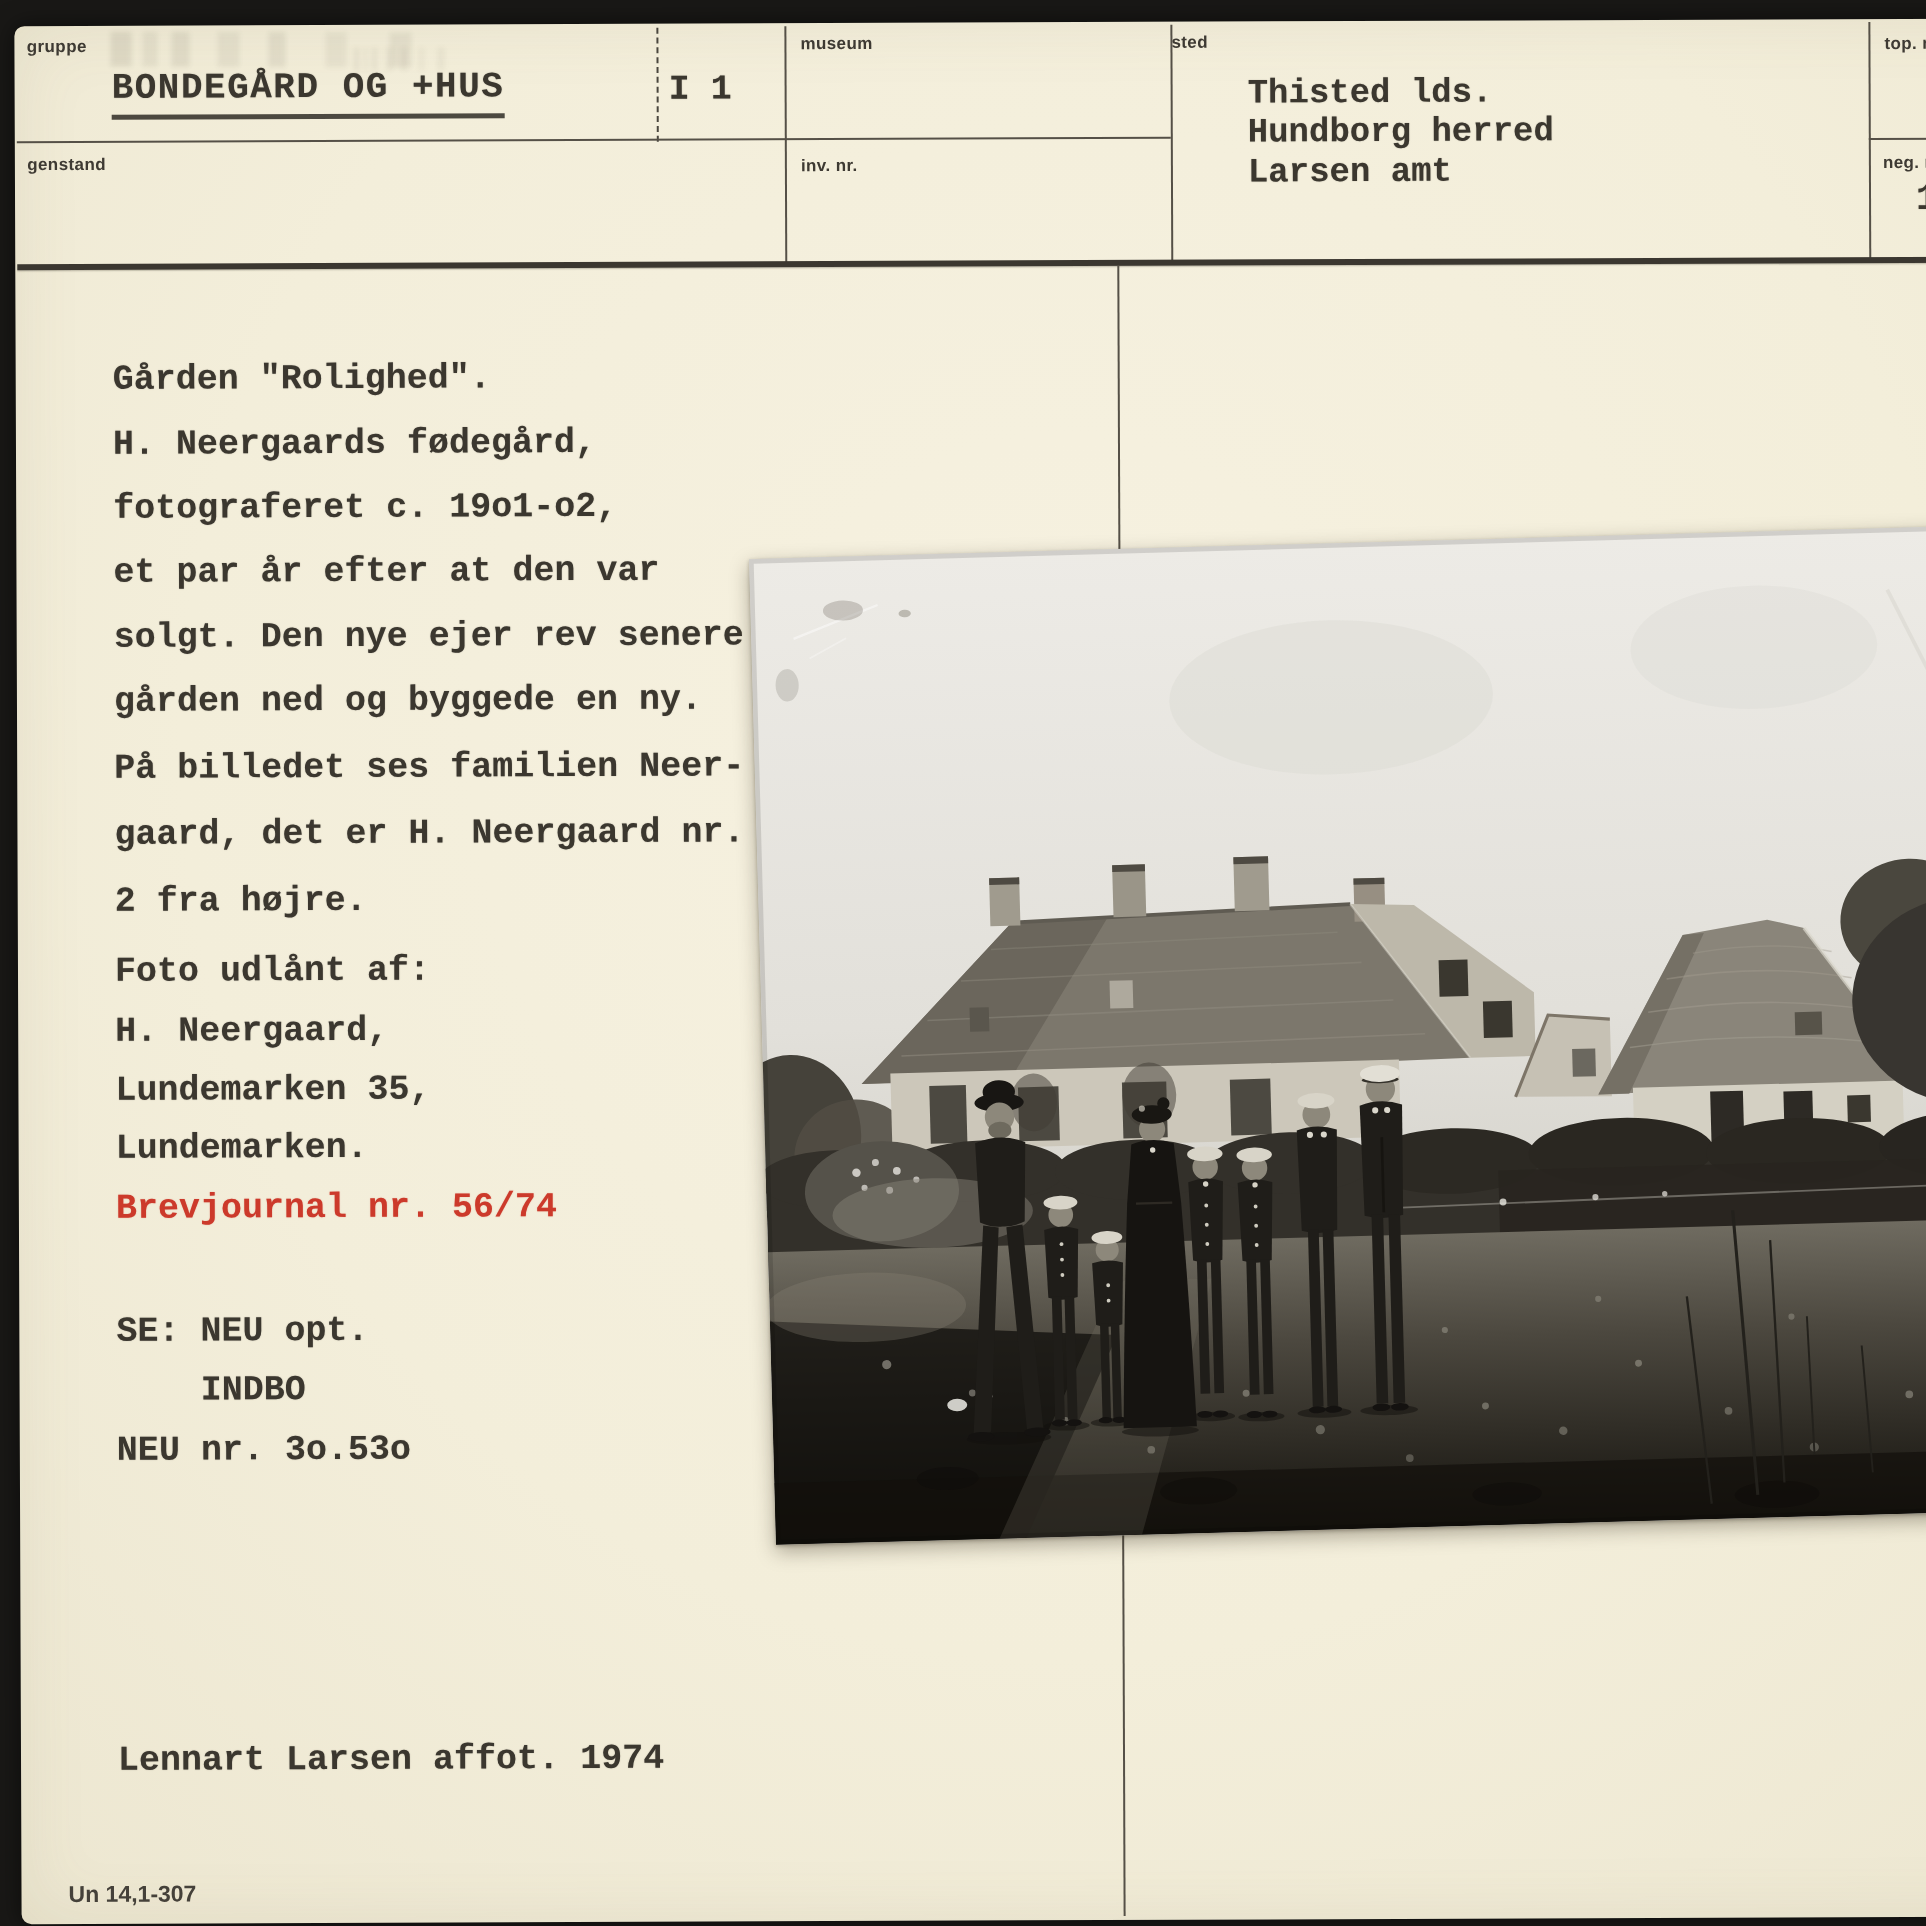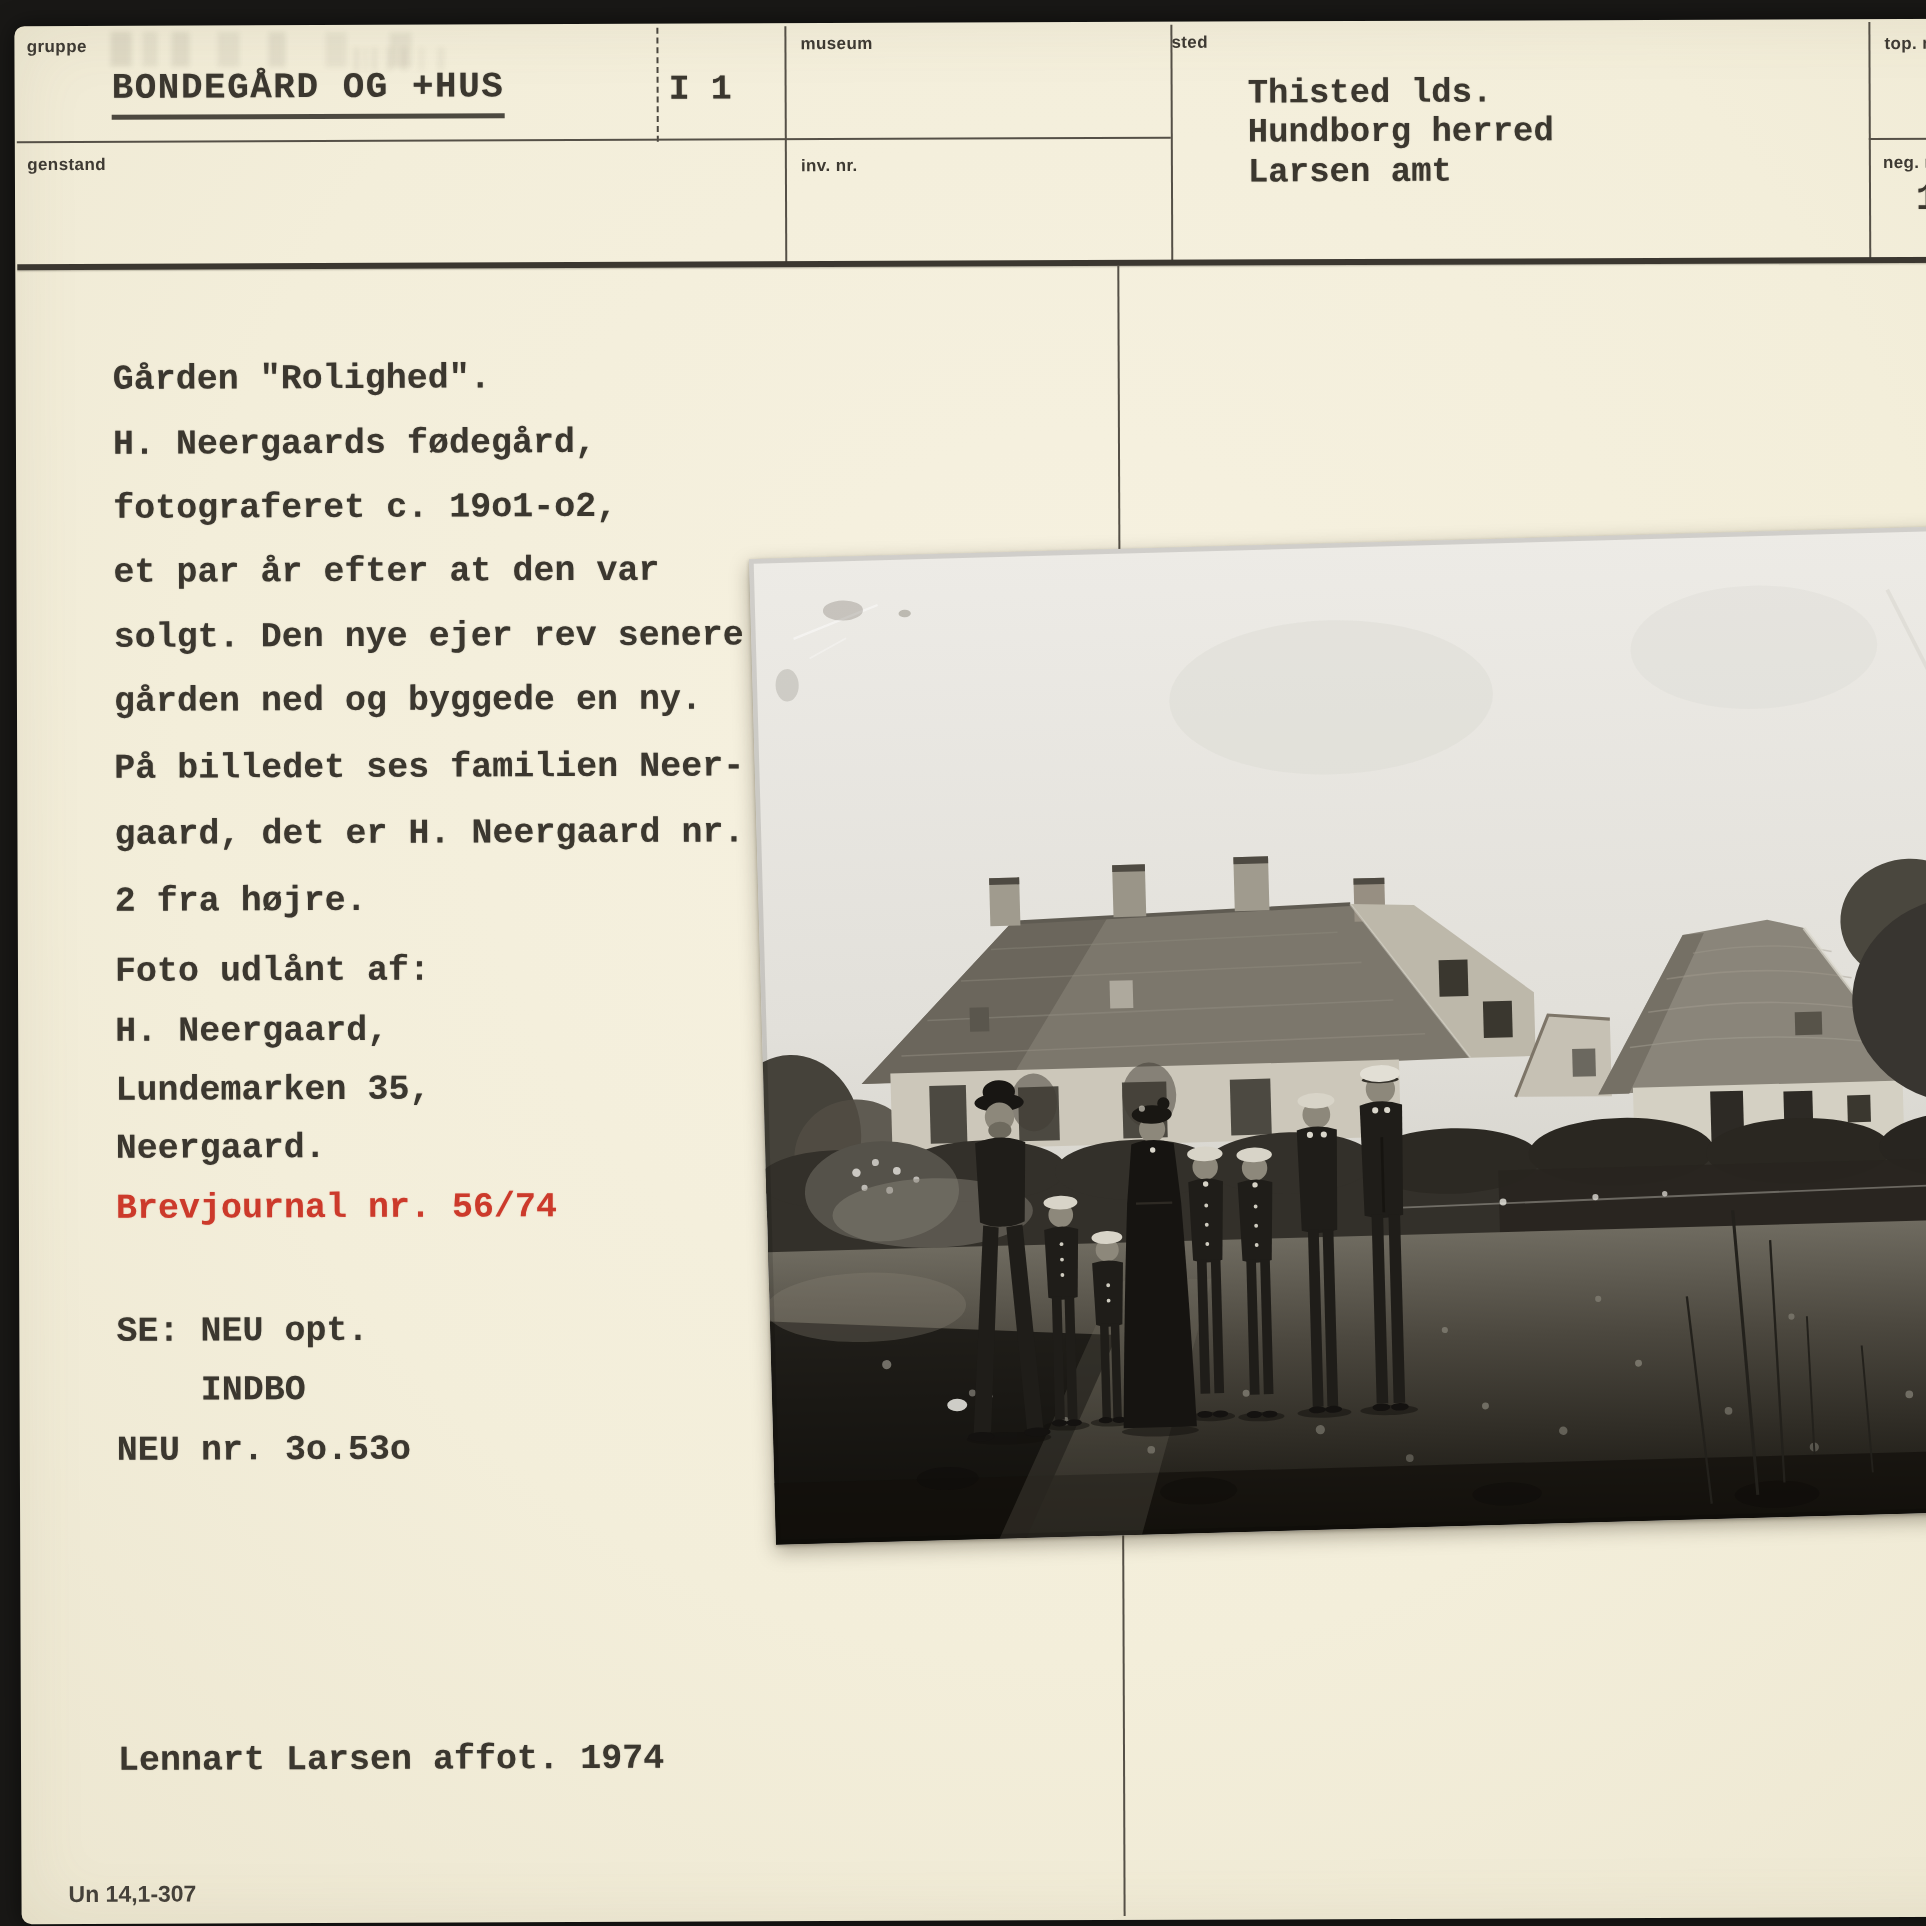--- a/index.html
+++ b/index.html
@@ -117,21 +117,21 @@
     <div class="abs typed" style="left:97px;top:527px;">et par år efter at den var</div>
     <div class="abs typed" style="left:97px;top:592px;">solgt. Den nye ejer rev senere</div>
     <div class="abs typed" style="left:97px;top:656px;">gården ned og byggede en ny.</div>
     <div class="abs typed" style="left:97px;top:723px;">På billedet ses familien Neer-</div>
     <div class="abs typed" style="left:97px;top:789px;">gaard, det er H. Neergaard nr.</div>
     <div class="abs typed" style="left:97px;top:856px;">2 fra højre.</div>
 
     <div class="abs typed" style="left:97px;top:926px;">Foto udlånt af:</div>
     <div class="abs typed" style="left:97px;top:986px;">H. Neergaard,</div>
     <div class="abs typed" style="left:97px;top:1045px;">Lundemarken 35,</div>
-    <div class="abs typed" style="left:97px;top:1103px;">Neergaard.</div>
+    <div class="abs typed" style="left:97px;top:1103px;">Lundemarken.</div>
 
     <div class="abs typed typed-red" style="left:97px;top:1163px;">Brevjournal nr. 56/74</div>
 
     <div class="abs typed" style="left:97px;top:1286px;">SE: NEU opt.</div>
     <div class="abs typed" style="left:97px;top:1345px;text-align:center;">    INDBO</div>
     <div class="abs typed" style="left:97px;top:1405px;">NEU nr. 3o.53o</div>
 
     <div class="abs typed" style="left:97px;top:1715px;">Lennart Larsen affot. 1974</div>
 
     <div class="abs form-code" style="left:47px;top:1837px;margin-top:18px;">Un 14,1-307</div>

